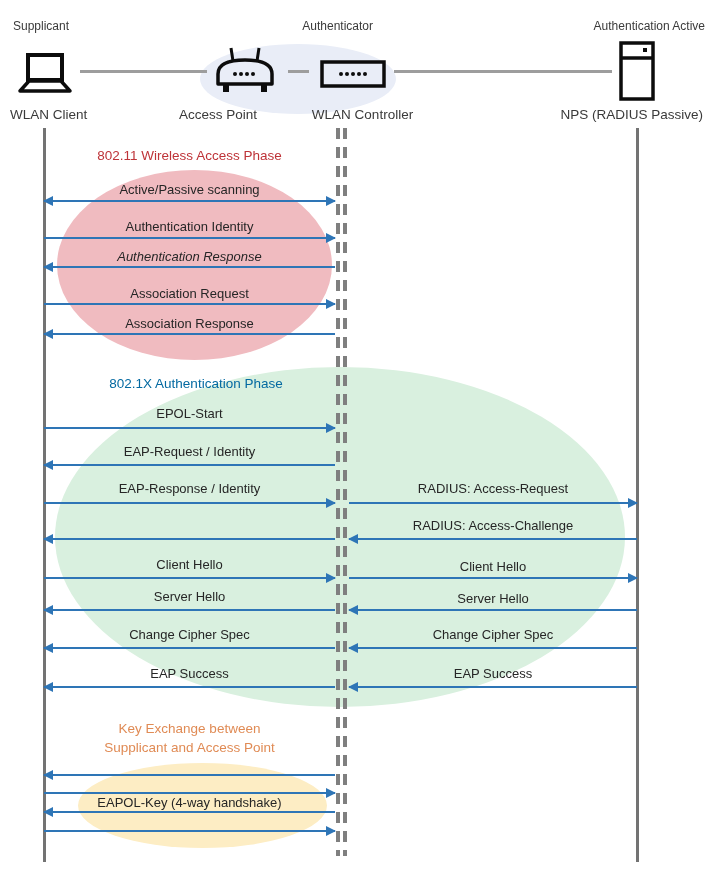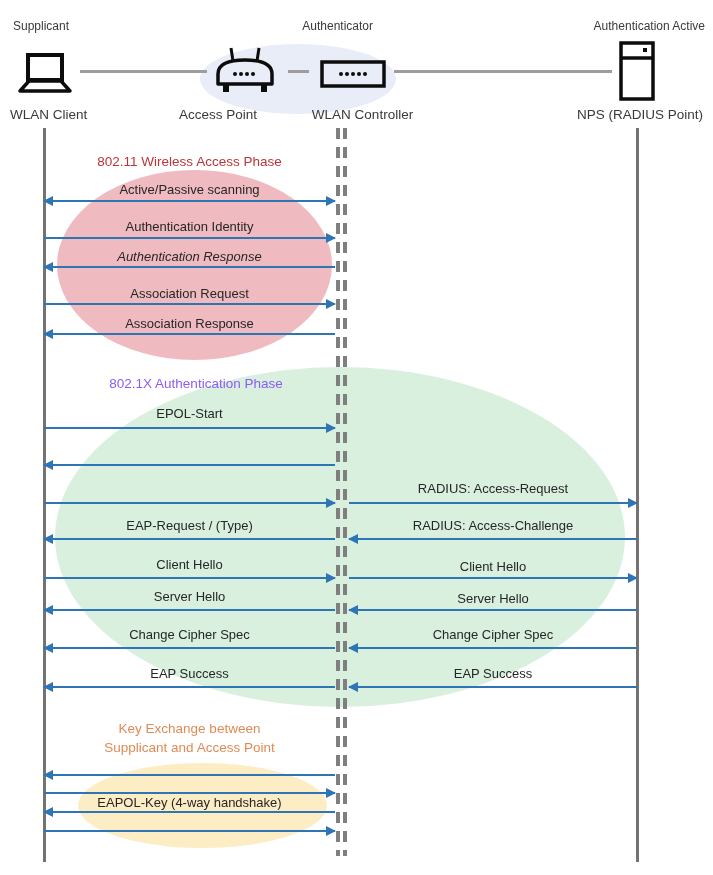--- a/index.html
+++ b/index.html
@@ -35,21 +35,21 @@
     content:""; position:absolute; left:-1px; top:-4px; width:0; height:0;
     border-top:5px solid transparent; border-bottom:5px solid transparent;
     border-right:10px solid #2E75B6;
   }
   
   .lbl { position:absolute; font-size:13px; color:#262626; white-space:nowrap; z-index:3; }
   .lcolt { left:44px;  width:291px; text-align:center; }
   .rcolt { left:349px; width:288px; text-align:center; }
   .phase-title { position:absolute; font-size:13.5px; z-index:3; text-align:center; white-space:nowrap; }
   .phase-title.p1 { color:#BE3338; }
-  .phase-title.p2 { color:#8b5cf6; }
+  .phase-title.p2 { color:#0369a1; }
   .phase-title.p3 { color:#E08B55; }
   .role-lbl { position:absolute; top:19px; font-size:12px; color:#3a3a3a; z-index:3; white-space:nowrap; }
   .node-lbl { position:absolute; top:107px; font-size:13.5px; color:#3a3a3a; z-index:3; white-space:nowrap; }
   .icon { position:absolute; z-index:2; }
 </style>
 </head>
 <body>
 
 <div class="canvas">
 
@@ -94,28 +94,28 @@
 
   <svg class="icon" style="left:619px;top:41px;" width="36" height="60" viewBox="0 0 36 60">
     <rect x="2" y="2" width="32" height="56" fill="none" stroke="#0c0c0c" stroke-width="3.5"></rect>
     <line x1="2" y1="17" x2="34" y2="17" stroke="#0c0c0c" stroke-width="3.5"></line>
     <rect x="24" y="7" width="4" height="4" fill="#0c0c0c"></rect>
   </svg>
 
   <div class="node-lbl" style="left:10px;">WLAN Client</div>
   <div class="node-lbl" style="left:179px;width:100px;">Access Point</div>
   <div class="node-lbl" style="left:310px;width:105px;text-align:center;">WLAN Controller</div>
-  <div class="node-lbl" style="left:553px;width:150px;text-align:right;">NPS (RADIUS Point)</div>
+  <div class="node-lbl" style="left:553px;width:150px;text-align:right;">NPS (RADIUS Passive)</div>
 
   <div class="lifeline solid" style="left:43px;"></div>
   <div class="lifeline dashed" style="left:336px;"></div>
   <div class="lifeline dashed" style="left:343px;"></div>
   <div class="lifeline solid" style="left:636px;"></div>
 
-  <div class="phase-title p1" style="left:44px;top:154px;width:291px;">802.11 Wireless Access Phase</div>
+  <div class="phase-title p1" style="left:44px;top:148px;width:291px;">802.11 Wireless Access Phase</div>
   <div class="phase-title p2" style="left:46px;top:376px;width:300px;">802.1X Authentication Phase</div>
   <div class="phase-title p3" style="left:44px;top:721px;width:291px;">Key Exchange between</div>
   <div class="phase-title p3" style="left:44px;top:740px;width:291px;">Supplicant and Access Point</div>
 
   <div class="lbl lcolt" style="top:182px;">Active/Passive scanning</div>
   <div class="arrow lcol both" style="top:200px;"></div>
 
   <div class="lbl lcolt" style="top:219px;">Authentication Identity</div>
   <div class="arrow lcol right" style="top:237px;"></div>
 
@@ -124,25 +124,26 @@
 
   <div class="lbl lcolt" style="top:286px;">Association Request</div>
   <div class="arrow lcol right" style="top:303px;"></div>
 
   <div class="lbl lcolt" style="top:316px;">Association Response</div>
   <div class="arrow lcol left" style="top:333px;"></div>
 
   <div class="lbl lcolt" style="top:406px;">EPOL-Start</div>
   <div class="arrow lcol right" style="top:427px;"></div>
 
+  <div class="lbl lcolt" style="top:444px;">EAP-Request / Identity</div>
   <div class="arrow lcol left" style="top:464px;"></div>
 
+  <div class="lbl lcolt" style="top:481px;">EAP-Response / Identity</div>
   <div class="arrow lcol right" style="top:502px;"></div>
 
-  <div class="lbl lcolt" style="top:518px;">EAP-Request / (Type)</div>
   <div class="arrow lcol left" style="top:538px;"></div>
 
   <div class="lbl lcolt" style="top:557px;">Client Hello</div>
   <div class="arrow lcol right" style="top:577px;"></div>
 
   <div class="lbl lcolt" style="top:589px;">Server Hello</div>
   <div class="arrow lcol left" style="top:609px;"></div>
 
   <div class="lbl lcolt" style="top:627px;">Change Cipher Spec</div>
   <div class="arrow lcol left" style="top:647px;"></div>

